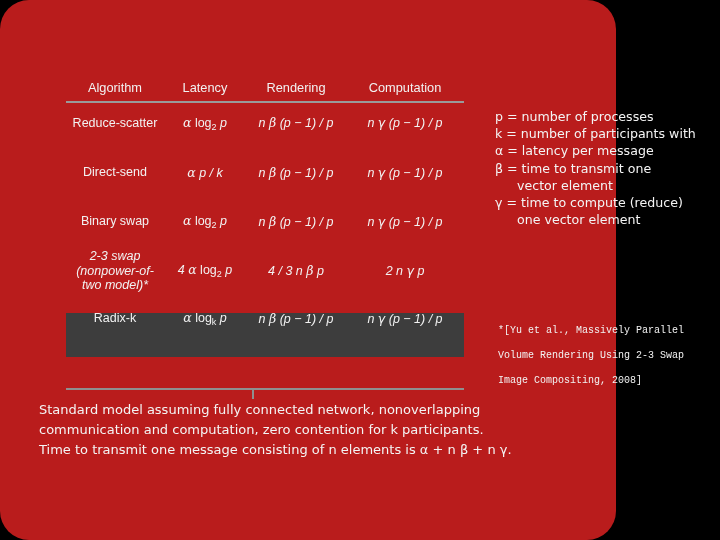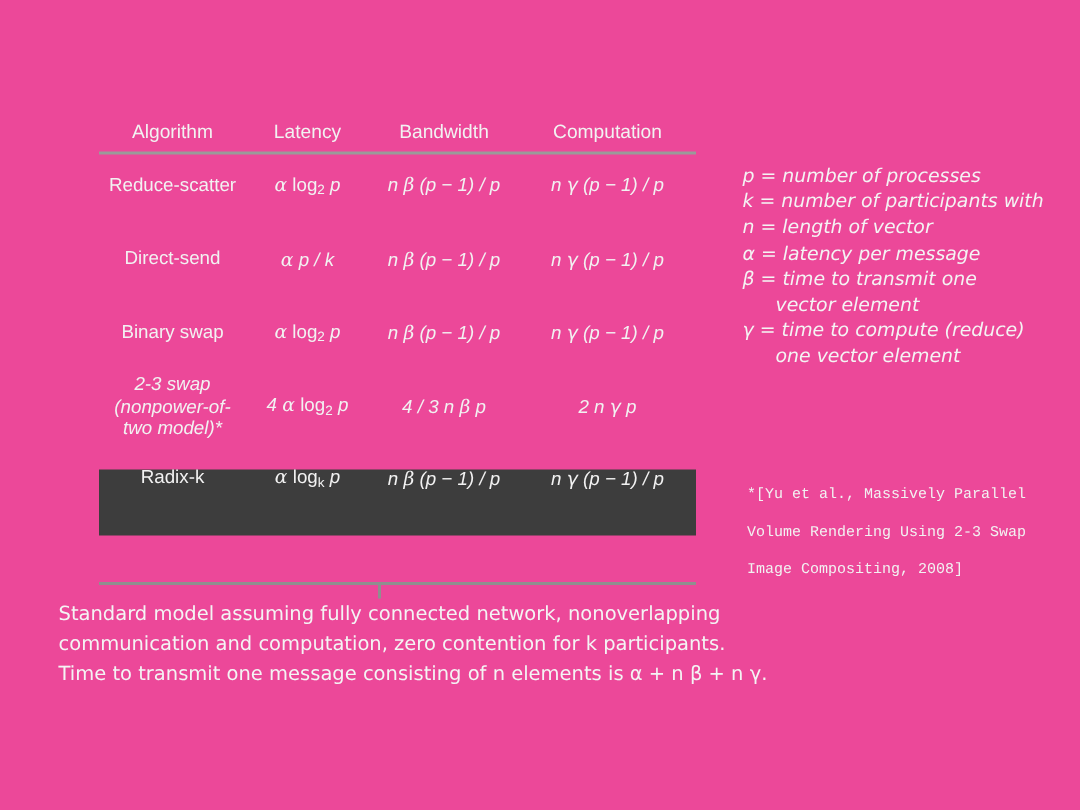--- a/index.html
+++ b/index.html
@@ -14,22 +14,23 @@
     overflow: hidden;
     font-family: "Liberation Sans", sans-serif;
     color: #ffffff;
     -webkit-font-smoothing: antialiased;
   }
 
   
   #slide {
     position: absolute;
     left: 0; top: 0;
-    width: 720px; height: 540px;
-    background: #ec4899;
+    width: 616px; height: 540px;
+    background: #b91c1c;
+    border-radius: 29px;
   }
 
   
   #table-block {
     position: absolute;
     left: 66px;
     top: 76px;
     width: 398px;
   }
 
@@ -133,21 +134,21 @@
   #legend {
     position: absolute;
     left: 495px;
     top: 108px;
     width: 220px;
     font-family: "DejaVu Sans", sans-serif;
     font-size: 12.6px;
     line-height: 17.2px;
     color: #f4f4f4;
   }
-  #legend .ln { white-space: nowrap; font-style: italic; }
+  #legend .ln { white-space: nowrap; }
   #legend .ln.indent { padding-left: 22px; }
 
   
   #citation {
     position: absolute;
     left: 498px;
     top: 318px;
     width: 220px;
     font-family: Liberation Mono, monospace;
     font-size: 10px;
@@ -161,21 +162,21 @@
 
 <div id="slide">
 
   <div id="highlight-band"></div>
 
   <div id="table-block">
 
     <div class="trow" id="header-row">
       <div class="cell c-alg">Algorithm</div>
       <div class="cell c-lat">Latency</div>
-      <div class="cell c-bw">Bandwidth</div>
+      <div class="cell c-bw">Rendering</div>
       <div class="cell c-comp">Computation</div>
     </div>
 
     <div class="trow body-row" style="height:47px;">
       <div class="cell c-alg">Reduce-scatter</div>
       <div class="cell c-lat formula"><span class="greek">α</span> <span class="up">log</span><span class="sub">2</span> p</div>
       <div class="cell c-bw formula">n <span class="greek">β</span> (p − 1) / p</div>
       <div class="cell c-comp formula">n <span class="greek-n">γ</span> (p − 1) / p</div>
     </div>
 
@@ -213,21 +214,20 @@
 
   </div>
 
   <div id="header-rule"></div>
   <div id="bottom-rule"></div>
   <div id="bottom-rule-tick"></div>
 
   <div id="legend">
     <div class="ln">p = number of processes</div>
     <div class="ln">k = number of participants with</div>
-    <div class="ln">n = length of vector</div>
     <div class="ln">α = latency per message</div>
     <div class="ln">β = time to transmit one</div>
     <div class="ln indent">vector element</div>
     <div class="ln">γ = time to compute (reduce)</div>
     <div class="ln indent">one vector element</div>
   </div>
 
   <div id="citation">
     <div class="ln">*[Yu et al., Massively Parallel</div>
     <div class="ln">Volume Rendering Using 2-3 Swap</div>

